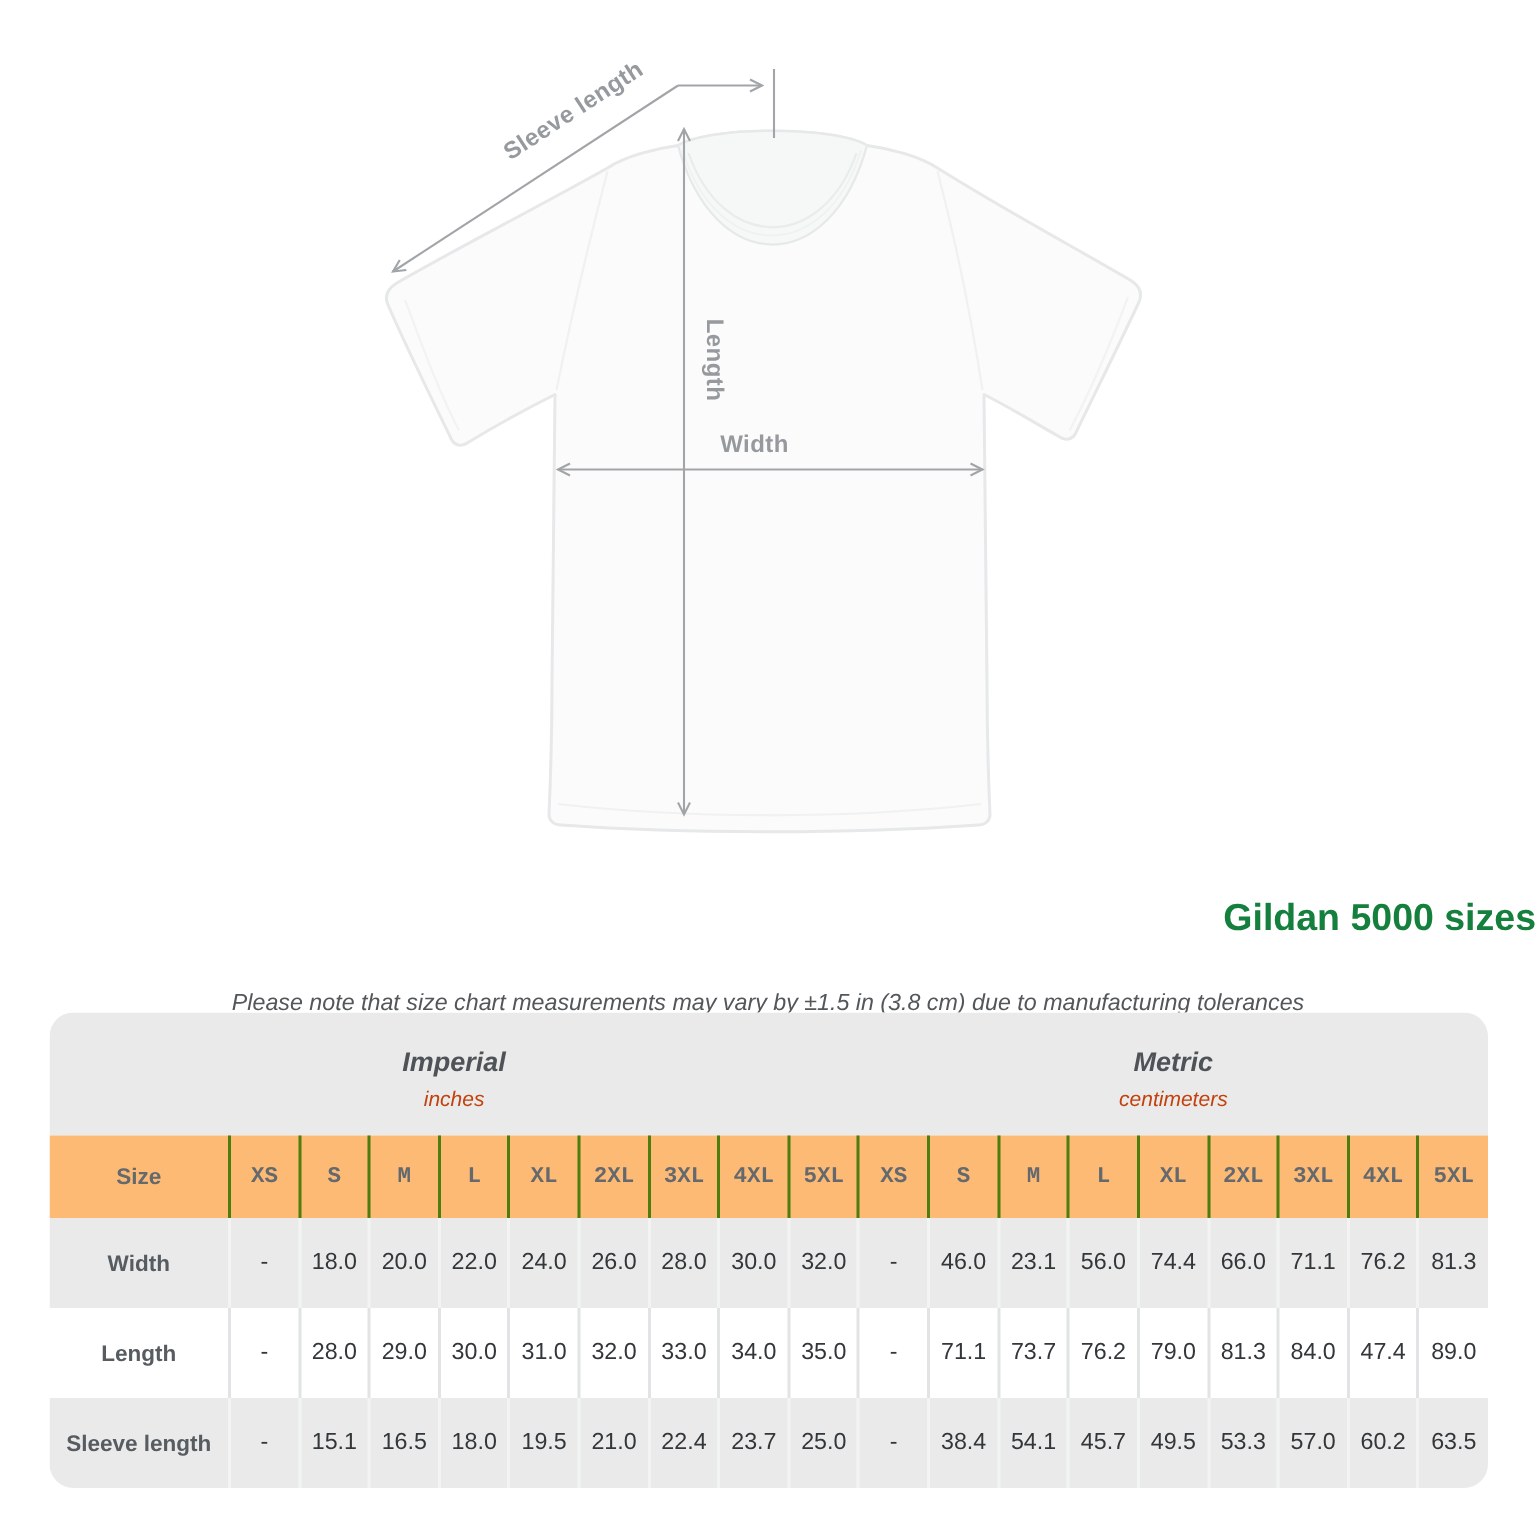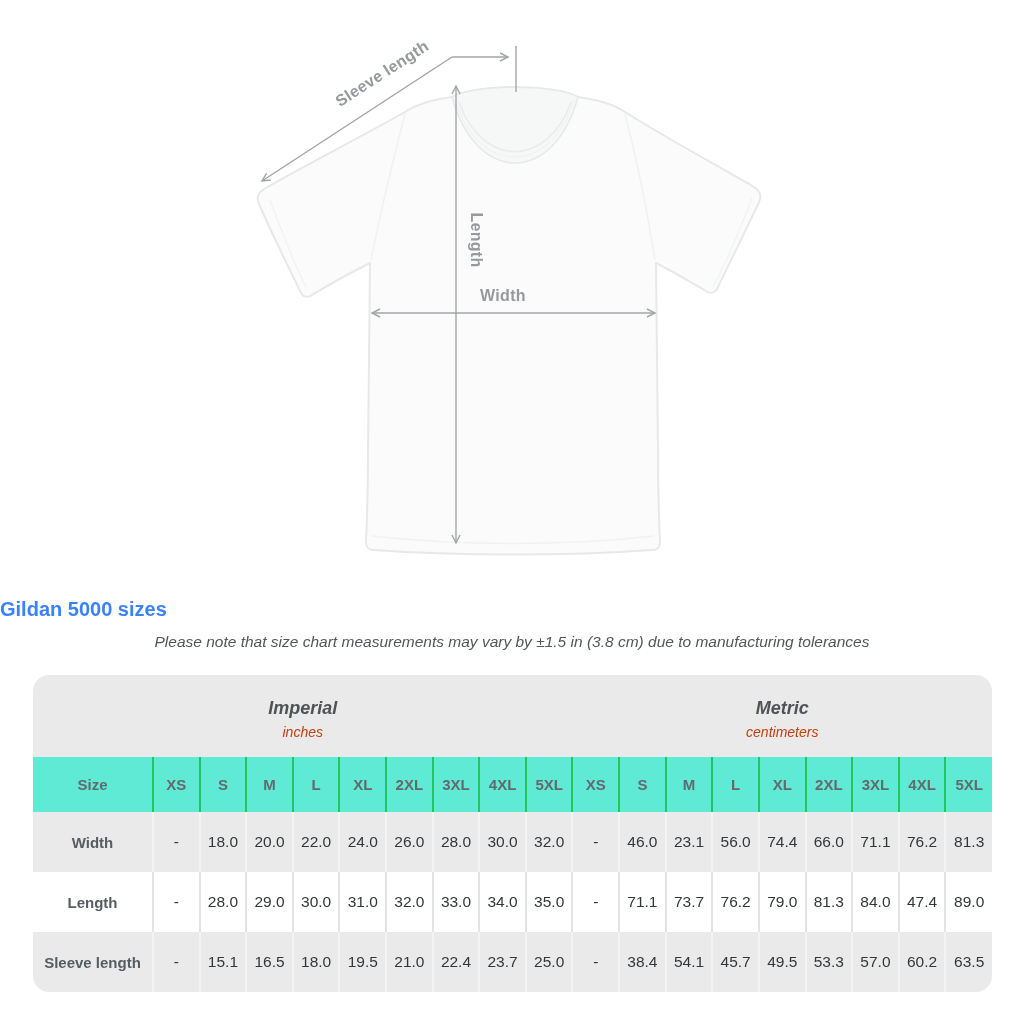--- a/index.html
+++ b/index.html
@@ -2,39 +2,39 @@
 <html><head>
 <meta charset="utf-8">
 <style>
   html,body{margin:0;padding:0;background:#fff;}
   .canvas{position:relative;width:1024px;height:1024px;background:#ffffff;overflow:hidden;
           font-family:"Liberation Sans","DejaVu Sans",sans-serif;}
   
   .diagram{position:absolute;left:0;top:0;width:1024px;height:600px;}
   .meas-label{font-weight:bold;font-size:16px;fill:#96999d;letter-spacing:.3px;}
   
-  .title{position:absolute;top:598px;left:0;width:100%;text-align:left;
-         font-size:20px;font-weight:bold;color:#3b82f6;}
-  .subtitle{position:absolute;top:633px;left:0;width:100%;text-align:center;
+  .title{position:absolute;top:598px;left:0;width:100%;text-align:right;
+         font-size:25px;font-weight:bold;color:#15803d;}
+  .subtitle{position:absolute;top:660px;left:0;width:100%;text-align:center;
             font-style:italic;font-size:15.5px;color:#53575a;}
   
   .table-wrap{position:absolute;left:33px;top:675px;width:959px;border-radius:16px;
               overflow:hidden;background:#ffffff;}
   table.size-table{width:100%;border-collapse:collapse;table-layout:fixed;}
   col.c-size{width:120px;}
   td,th{text-align:center;vertical-align:middle;padding:0;}
   tr.group-row td{height:82px;background:#eaeaea;margin-left:40px;}
   .gname{font-size:18px;font-weight:bold;font-style:italic;color:#4f5357;padding-top:6px;}
   .gunit{font-size:14px;font-style:italic;color:#c2410c;margin-top:5px;}
-  tr.header-row th{height:55px;background:#5eead4;font-size:15px;font-weight:bold;color:#64696e;}
+  tr.header-row th{height:55px;background:#fdba74;font-size:15px;font-weight:bold;color:#64696e;}
   tr.data-row td{height:60px;font-size:15.5px;color:#33373a;}
   tr.data-row td.rowlabel{font-weight:bold;font-size:15px;color:#575c61;}
   tr.row-gray td{background:#eaeaea;}
   tr.row-white td{background:#ffffff;}
-  tr.header-row th + th{border-left:2px solid #22c55e;}
+  tr.header-row th + th{border-left:2px solid #4d7c0f;font-family:Liberation Mono, monospace;}
   tr.row-white td + td{border-left:2px solid #e2e3e4;}
   tr.row-gray td + td{border-left:2px solid #f2f3f3;}
   tr.group-row td + td{border-left:none;}
 </style>
 </head>
 <body>
 
 <div class="canvas">
 
   <svg class="diagram" viewBox="0 0 1024 600">

